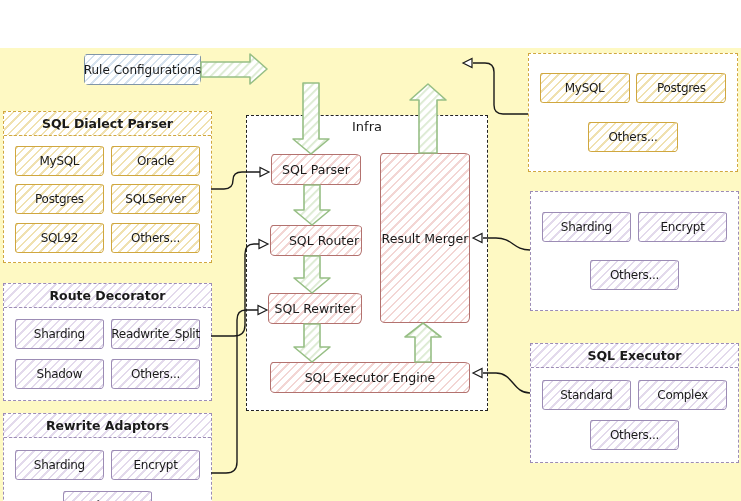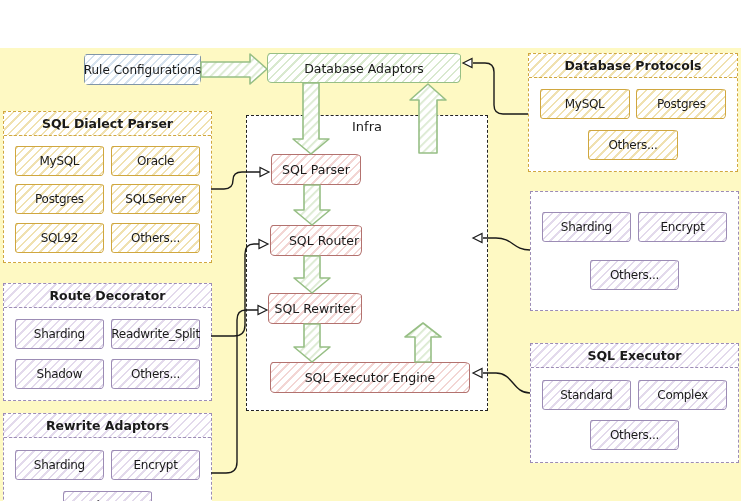--- a/index.html
+++ b/index.html
@@ -64,39 +64,39 @@
 </head>
 <body>
 
 <div id="canvas">
 
   <div class="node b" style="left:84px;top:6px;width:117px;height:31px;">
     <span class="hatch" style="position:absolute;inset:0;z-index:0;"></span>
     <span style="position:relative;z-index:1;font-size:12px;">Rule Configurations</span>
   </div>
 
-  <div class="node g hatch" style="left:267px;top:5px;width:194px;height:30px;">
-    <span>Database Adaptors</span>
-  </div>
 
   <div id="infra">
     <div id="infra-label">Infra</div>
   </div>
 
   <div class="node r hatch" style="left:271px;top:106px;width:90px;height:31px;">
     <span>SQL Parser</span>
   </div>
   <div class="node r hatch" style="left:270px;top:177px;width:92px;height:31px;padding-left:16px;">
     <span>SQL Router</span>
   </div>
   <div class="node r hatch" style="left:268px;top:245px;width:94px;height:31px;">
     <span>SQL Rewriter</span>
   </div>
   <div class="node r hatch" style="left:270px;top:314px;width:200px;height:31px;">
     <span>SQL Executor Engine</span>
+  </div>
+  <div class="node r hatch" style="left:380px;top:105px;width:90px;height:170px;">
+    <span>Result Merger</span>
   </div>
 
   <div class="group y" style="left:3px;top:63px;width:209px;height:152px;">
     <div class="group-title">SQL Dialect Parser</div>
     <div class="group-body">
       <div class="chip">MySQL</div>
       <div class="chip">Oracle</div>
       <div class="chip">Postgres</div>
       <div class="chip">SQLServer</div>
       <div class="chip">SQL92</div>
@@ -117,21 +117,20 @@
   <div class="group p" style="left:3px;top:365px;width:209px;height:121px;">
     <div class="group-title">Rewrite Adaptors</div>
     <div class="group-body">
       <div class="chip">Sharding</div>
       <div class="chip">Encrypt</div>
       <div class="chip">Others...</div>
     </div>
   </div>
 
   <div class="group y" style="left:528px;top:5px;width:210px;height:119px;">
-    <div class="group-title">Database Protocols</div>
     <div class="group-body">
       <div class="chip">MySQL</div>
       <div class="chip">Postgres</div>
       <div class="chip">Others...</div>
     </div>
   </div>
 
   <div class="group p" style="left:530px;top:143px;width:209px;height:120px;">
     <div class="group-body">
       <div class="chip">Sharding</div>

